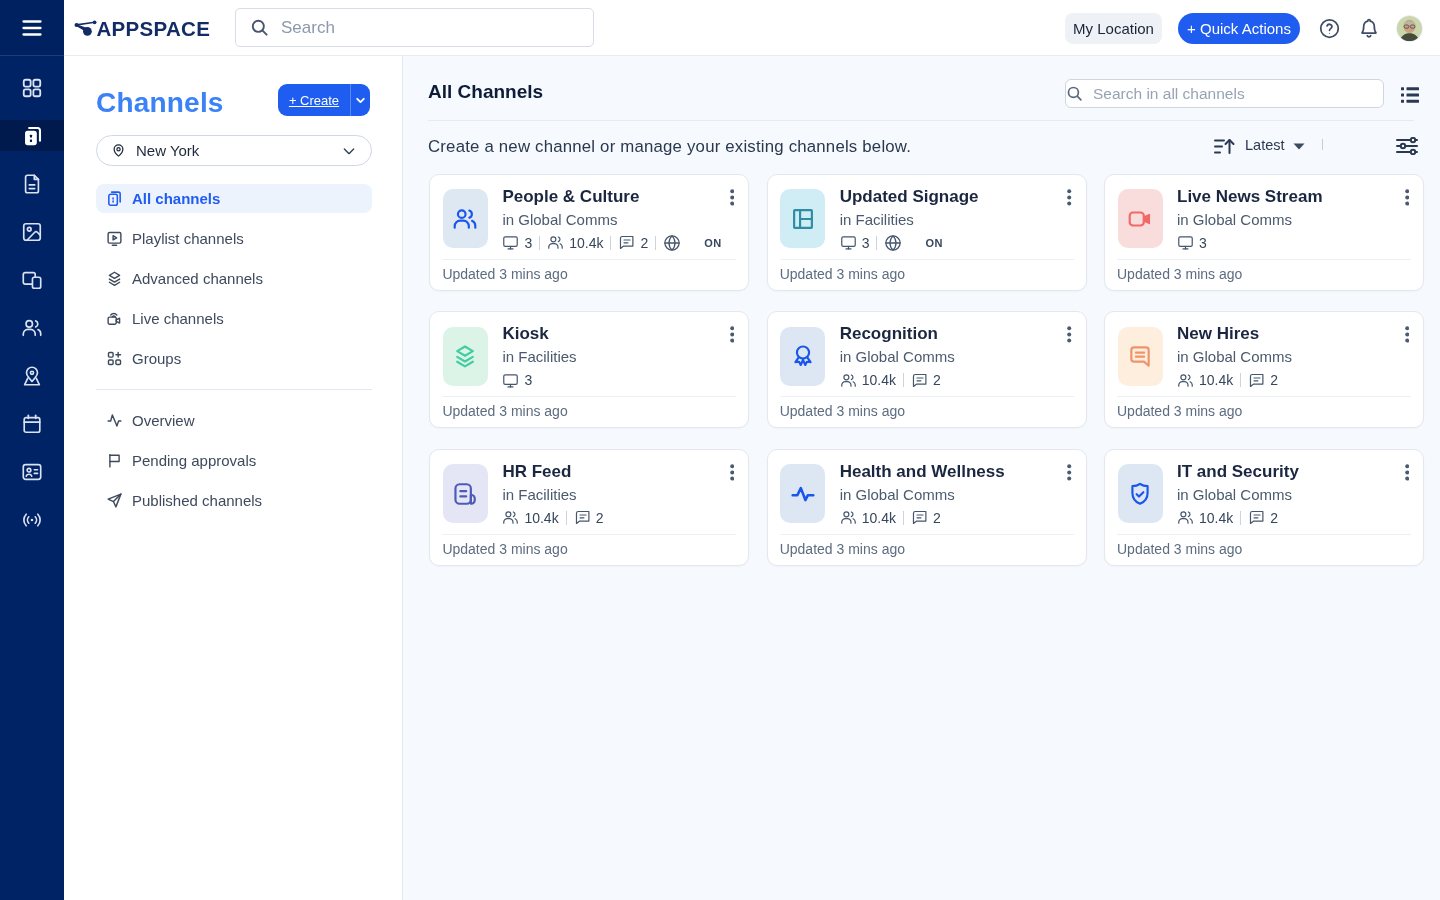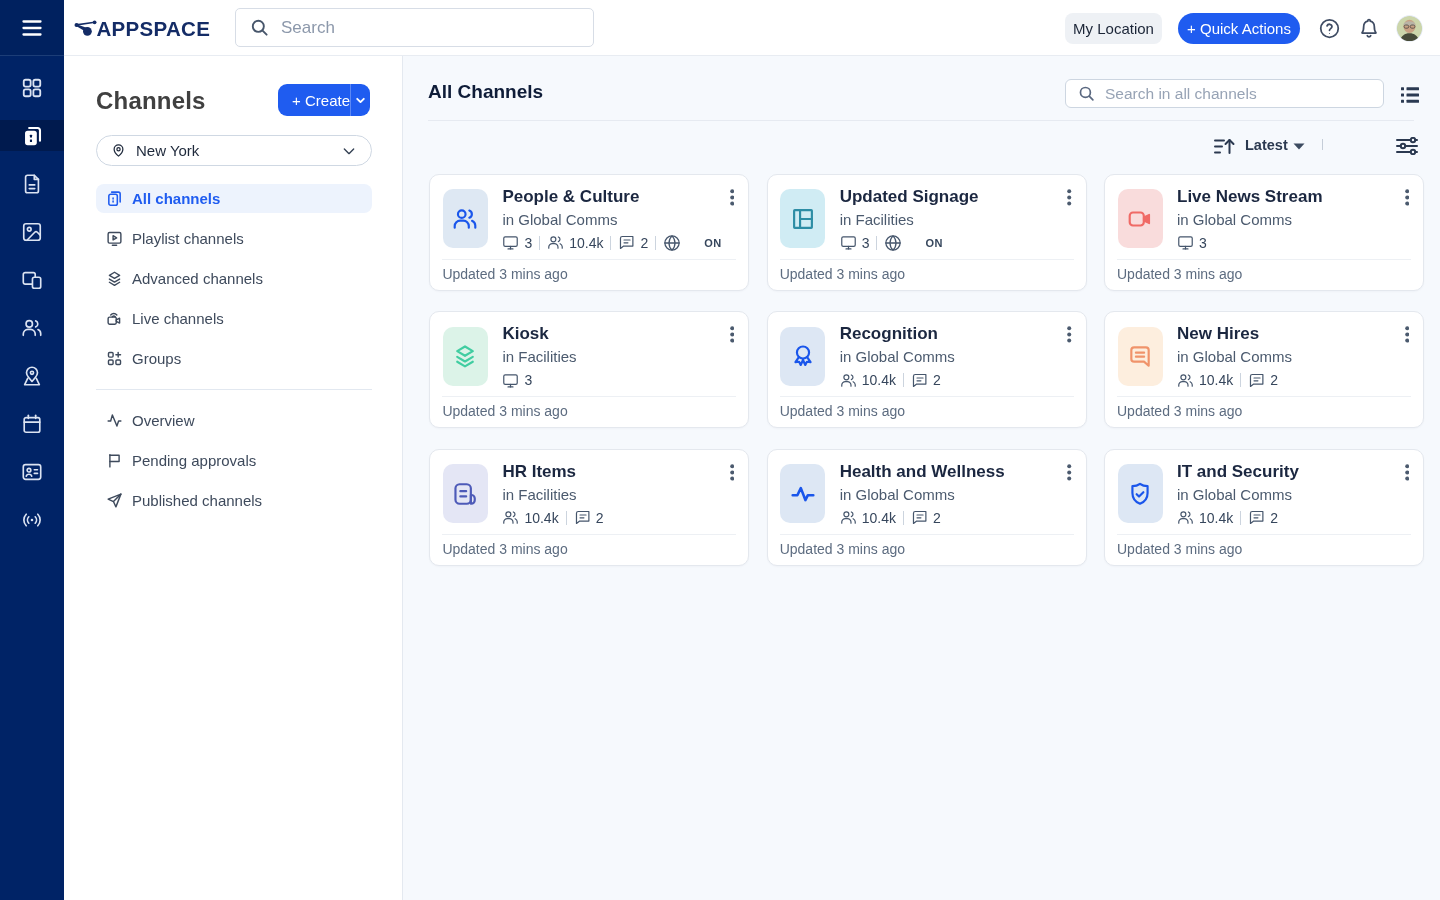--- a/index.html
+++ b/index.html
@@ -18,34 +18,34 @@
   #logo { position:absolute; left:10px; top:8px; height:34px; }
   #hsearch { position:absolute; left:171px; top:8px; width:359px; height:39px; border:1px solid #d7dde6; border-radius:5px; background:#fff; display:flex; align-items:center; padding-left:14px; }
   #hsearch .ph { color:#8c98ab; font-size:17px; margin-left:12px; }
   .hbtn { position:absolute; top:13px; height:31px; display:flex; align-items:center; justify-content:center; font-size:15px; }
   #myloc { left:1001px; width:97px; background:#eef1f5; border-radius:8px; color:#1b2537; font-weight:500; }
   #qa { left:1114px; width:122px; background:#1f5cf0; border-radius:17px; color:#fff; font-weight:500; }
   .hic { position:absolute; top:0; height:56px; display:flex; align-items:center; color:#3f4c63; }
 
   
   #side { position:absolute; left:64px; top:56px; width:339px; height:844px; background:#fff; border-right:1px solid #e4e9f0; }
-  #side h1 { position:absolute; left:32px; top:31px; font-size:24px; font-weight:700; color:#404040; letter-spacing:.2px; }
+  #side h1 { position:absolute; left:32px; top:31px; font-size:28px; font-weight:700; color:#3b82f6; letter-spacing:.2px; }
   #createbtn { position:absolute; left:214px; top:28px; width:92px; height:32px; background:#1f5cf0; border-radius:9px; color:#fff; display:flex; align-items:center; }
-  #createbtn .main { width:72px; text-align:right; font-size:15px; font-weight:500; }
+  #createbtn .main { width:72px; text-align:center; font-size:13px; font-weight:500;text-decoration:underline; }
   #createbtn .sep { width:1px; height:32px; background:#5c88f4; }
   #locpill { position:absolute; left:32px; top:79px; width:276px; height:31px; border:1px solid #cfd8e3; border-radius:15.5px; display:flex; align-items:center; color:#1e293b; font-size:15px; }
   .nav { position:absolute; left:32px; width:276px; height:29px; border-radius:8px; display:flex; align-items:center; font-size:15px; color:#3e4a5c; }
   .nav .ic { width:17px; height:17px; margin-left:10px; margin-right:9px; display:flex; align-items:center; justify-content:center; }
   .nav.active { background:#edf3fd; color:#1f5cf0; font-weight:700; }
   #sidediv { position:absolute; left:32px; top:333px; width:276px; height:1px; background:#e2e8f0; }
 
   
   #main { position:absolute; left:404px; top:56px; width:1036px; height:844px; background:#f6f9fd; }
   #main h2 { position:absolute; left:24px; top:25px; font-size:19px; font-weight:700; color:#0e1c38; }
-  #msearch { position:absolute; left:661px; top:23px; width:319px; height:29px; background:#fff; border:1px solid #cdd6e1; border-radius:6px; display:flex; align-items:center; padding-left:12px; }
+  #msearch { position:absolute; left:661px; top:23px; width:319px; height:29px; background:#fff; border:1px solid #cdd6e1; border-radius:6px; display:flex; align-items:center; }
   #msearch .ph { color:#97a3b5; font-size:15.5px; margin-left:10px; }
   #hdrdiv { position:absolute; left:24px; top:64px; width:986px; height:1px; background:#e6eaf1; }
   #subtitle { position:absolute; left:24px; top:81px; font-size:16.8px; letter-spacing:0.2px; color:#2a3950; }
   .tool { position:absolute; color:#2b3950; }
 
   
   .card { position:absolute; width:320px; height:117px; background:#fff; border:1px solid #e4e8ee; border-radius:10px; box-shadow:0 1px 2px rgba(15,35,70,.03); }
   .tile { position:absolute; left:12.5px; top:14.5px; width:45px; height:59px; border-radius:10px; display:flex; align-items:center; justify-content:center; }
   .card .title { position:absolute; left:72px; top:12px; font-size:17px; font-weight:700; color:#1b2740; }
   .card .sub { position:absolute; left:72px; top:36px; font-size:15px; color:#4b5a6e; }
@@ -299,30 +299,31 @@
       <svg width="20" height="20" viewBox="0 0 20 20" fill="#2b3a52">
         <rect x="1" y="2.2" width="3" height="3" rx="0.5"></rect>
         <rect x="6.5" y="2.2" width="12.5" height="3" rx="0.5"></rect>
         <rect x="1" y="8.5" width="3" height="3" rx="0.5"></rect>
         <rect x="6.5" y="8.5" width="12.5" height="3" rx="0.5"></rect>
         <rect x="1" y="14.8" width="3" height="3" rx="0.5"></rect>
         <rect x="6.5" y="14.8" width="12.5" height="3" rx="0.5"></rect>
       </svg>
     </div>
   <div id="hdrdiv"></div>
+  <div id="subtitle">Create a new channel or manage your existing channels below.</div>
   <div class="tool" style="left:810px; top:82px;" id="sorticon">
       <svg width="21" height="17" viewBox="0 0 21 17" fill="none" stroke="#2b3950" stroke-width="2" stroke-linecap="round">
         <path d="M1 2.5h9"></path>
         <path d="M1 8.5h7"></path>
         <path d="M1 14.5h5"></path>
         <path d="M15.5 15V2"></path>
         <path d="M11.5 6l4-4 4 4" stroke-linejoin="round"></path>
       </svg>
     </div>
-  <div class="tool" style="left:841px; top:81px; font-size:14.5px; font-weight:700;">Latest</div>
+  <div class="tool" style="left:841px; top:81px; font-size:14.5px; font-weight:400;">Latest</div>
   <div class="tool" style="left:889px; top:86.5px;">
       <svg width="12" height="7" viewBox="0 0 12 7">
         <path d="M0.5 0.5h11L6 6.5z" fill="#3c4b60"></path>
       </svg>
     </div>
   <div class="tool" style="left:918px; top:82.5px; width:1px; height:11px; background:#c5cdd8;"></div>
   <div class="tool" style="left:927px; top:81px; font-size:14.5px; font-weight:500;margin-top:42px;">12 Items</div>
   <div class="tool" style="left:992px; top:81px;" id="filtericon">
       <svg width="22" height="18" viewBox="0 0 22 18" fill="none" stroke="#2b3950" stroke-width="2" stroke-linecap="round">
         <path d="M1 3h13"></path>
@@ -588,21 +589,21 @@
       </div>
       <div class="card" style="left:25.4px; top:392.5px;">
         <div class="tile" style="background:#e4e6f5; color:#4d5ab8;">
           <svg width="26" height="26" viewBox="0 0 24 24" fill="none" stroke="currentColor" stroke-width="2" stroke-linecap="round" stroke-linejoin="round">
             <rect x="3.2" y="3" width="14.2" height="18" rx="3.8"></rect>
             <path d="M7.7 9.4h5.4"></path>
             <path d="M7.7 14.2h5.4"></path>
             <path d="M17.4 12.9h.4a3.2 3.2 0 0 1 3.2 3.2v1.7a3.2 3.2 0 0 1-3.2 3.2h-.4z"></path>
           </svg>
         </div>
-        <div class="title">HR Items</div>
+        <div class="title">HR Feed</div>
         <div class="sub">in Facilities</div>
         <div class="stats">
           <span style="display:flex;color:#46566c;">
             <svg width="17" height="17" viewBox="0 0 24 24" fill="none" stroke="currentColor" stroke-width="1.7" stroke-linecap="round" stroke-linejoin="round">
               <circle cx="9" cy="7.5" r="3.5"></circle>
               <path d="M2.5 20v-1.5a5 5 0 0 1 5-5h3a5 5 0 0 1 5 5V20"></path>
               <path d="M16 4.2a3.5 3.5 0 0 1 0 6.6"></path>
               <path d="M18.5 13.7a5 5 0 0 1 3 4.3V20"></path>
             </svg>
           </span>

